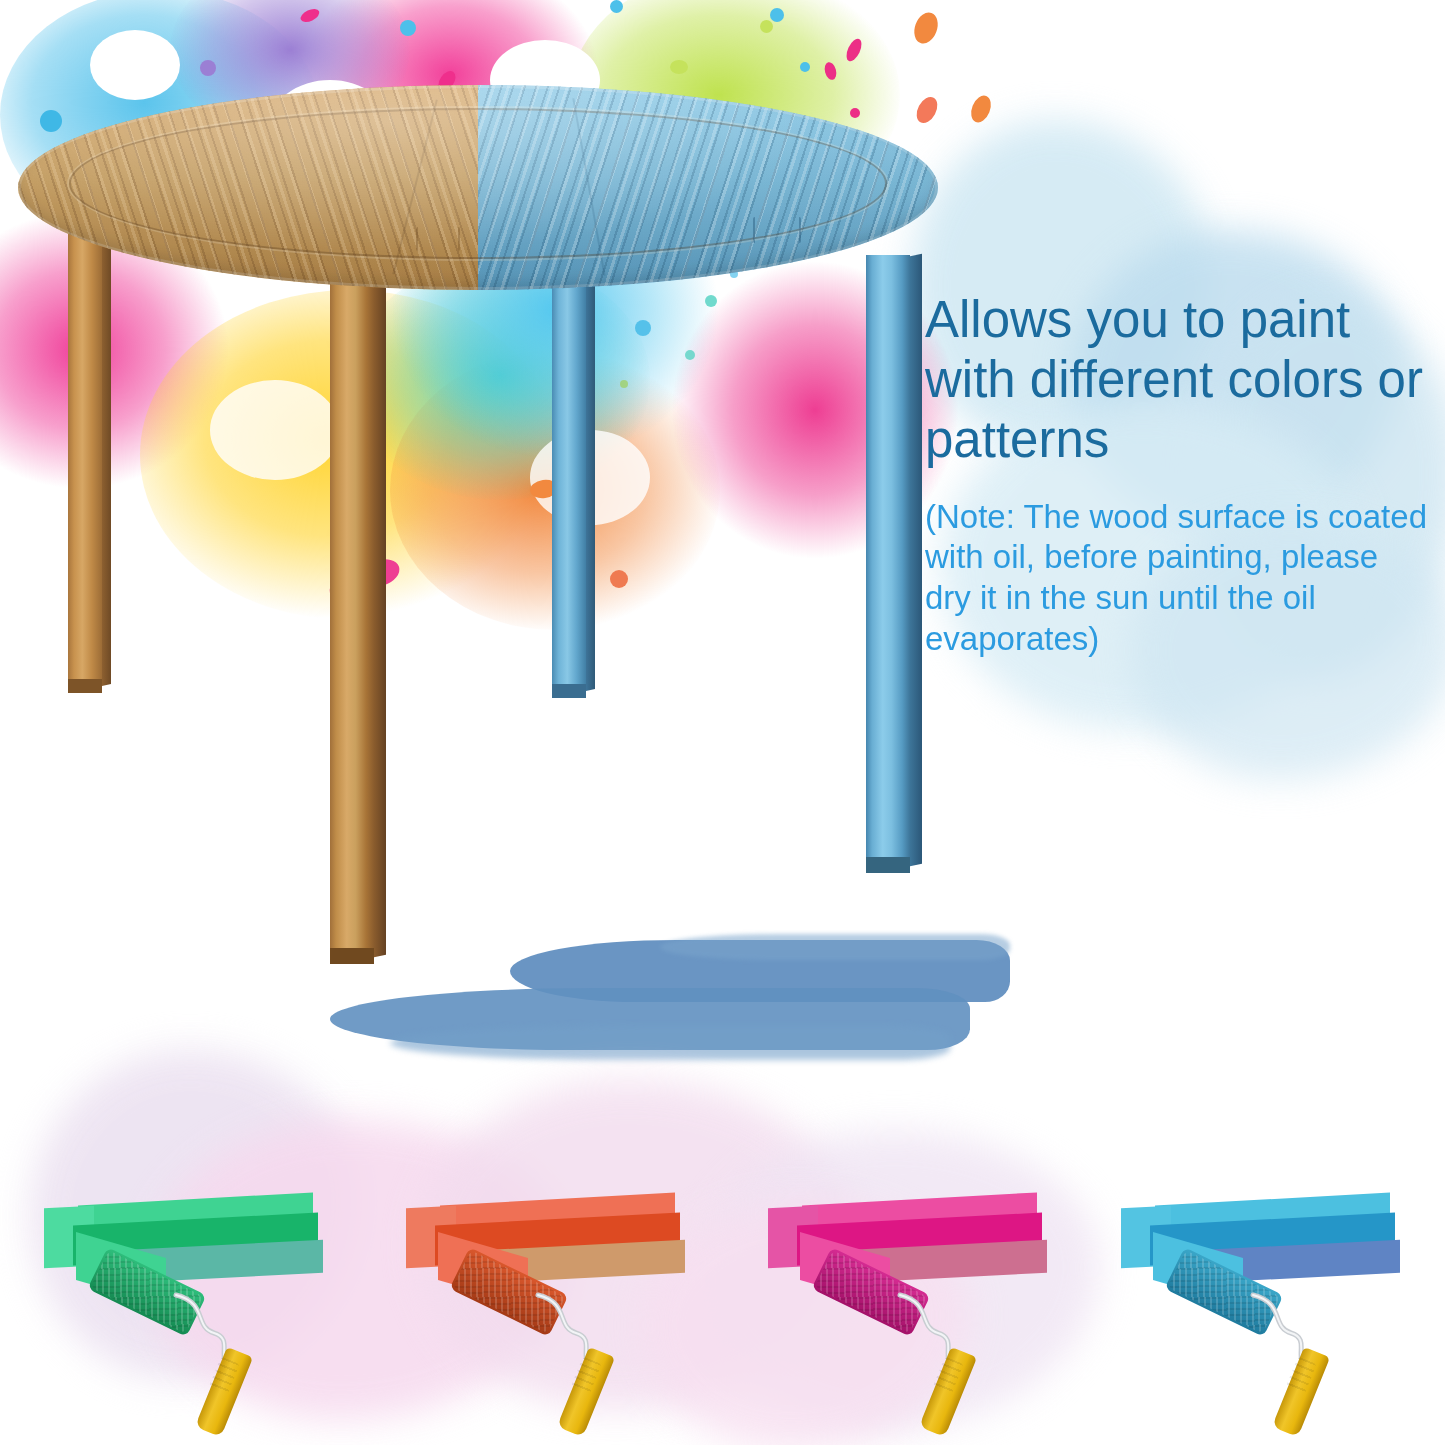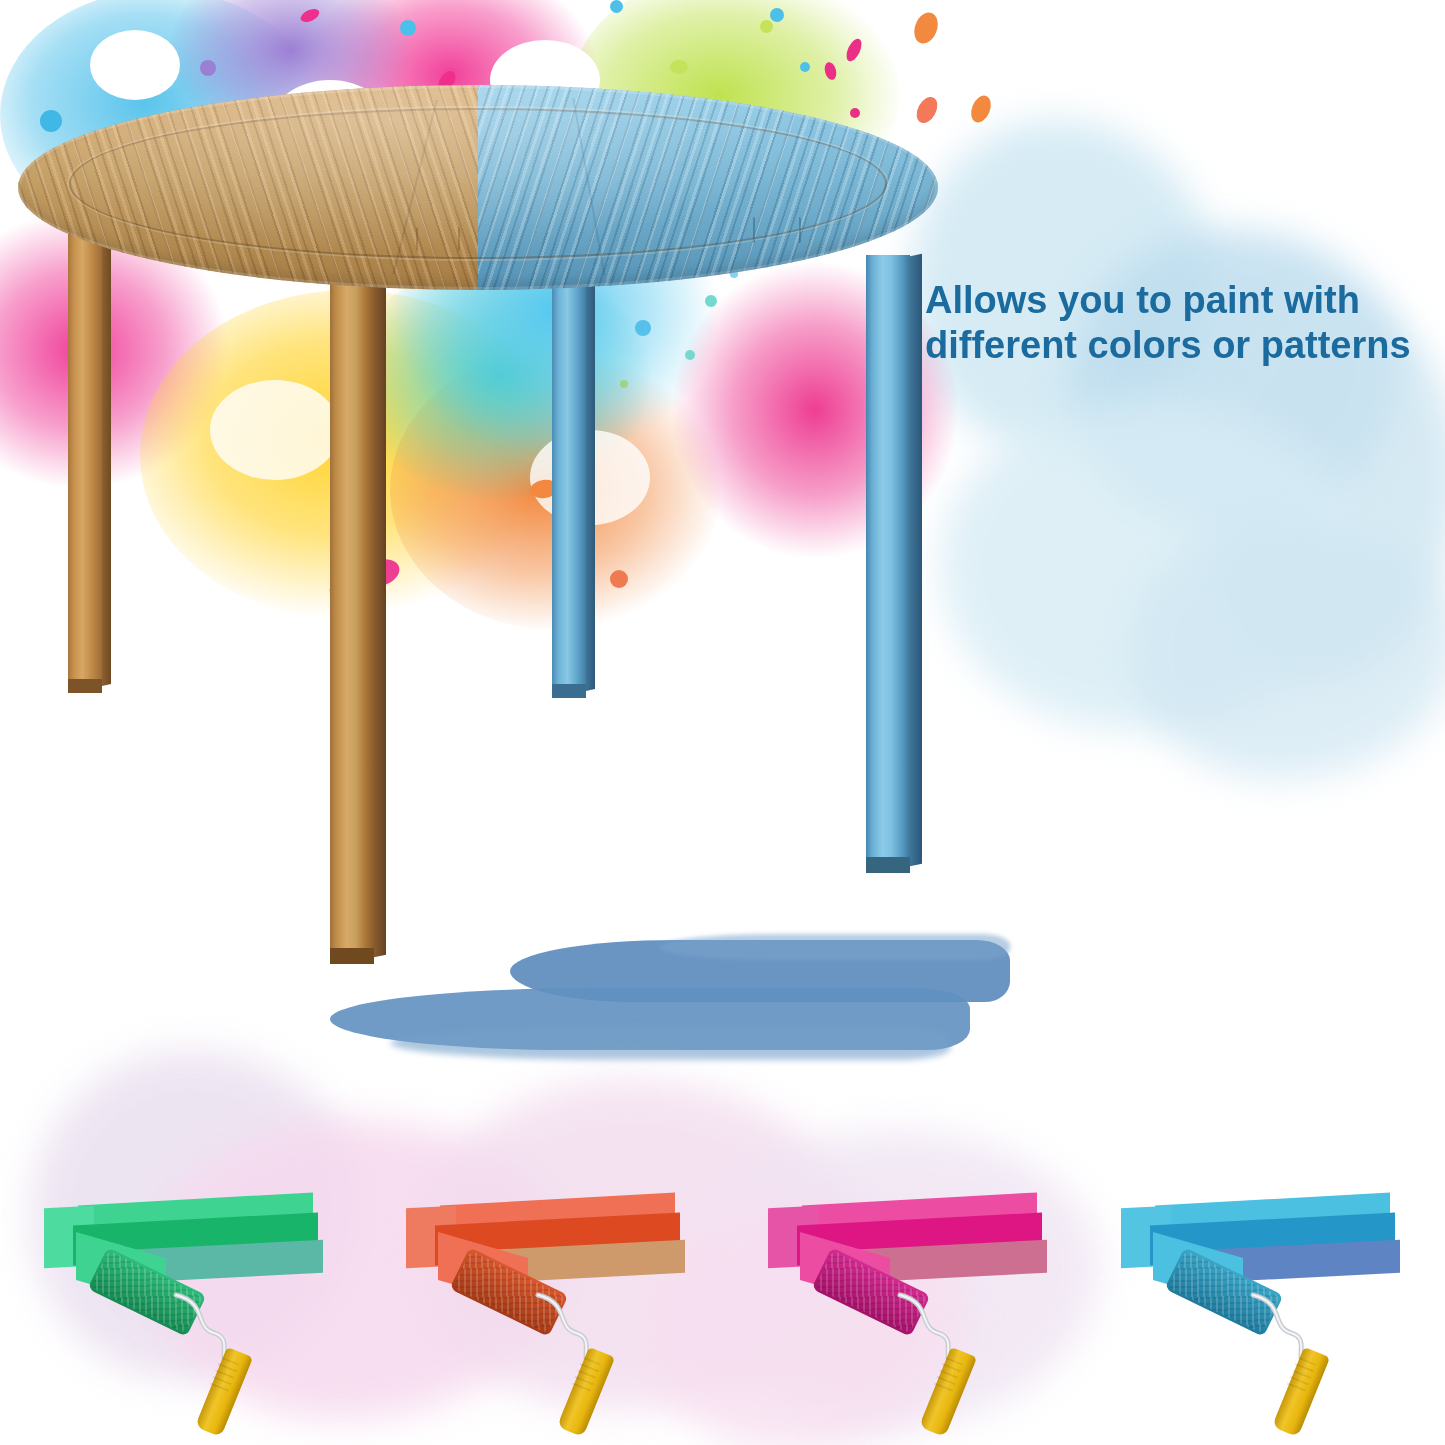--- a/index.html
+++ b/index.html
@@ -28,21 +28,21 @@
   .leg .face{position:absolute;left:0;top:0;width:100%;height:100%;}
   .leg .side{position:absolute;top:0;height:100%;}
   .leg .foot{position:absolute;bottom:-8px;left:0;height:14px;}
 
   
   #shadow{left:330px;top:940px;width:680px;height:150px;}
 
   
   #textcol{left:925px;top:278px;width:505px;}
   #h1{font-size:60px;font-weight:bold;line-height:1.0;letter-spacing:-0.5px;}
-  #sub{font-size:38px;font-weight:bold;line-height:1.18;}
+  #sub{font-size:51px;font-weight:normal;line-height:1.18;margin-top:12px;}
   #note{font-size:33px;line-height:1.24;margin-top:26px;}
 
   
   .swatch{position:absolute;bottom:0;width:362px;height:300px;}
   .stroke{position:absolute;}
   .roller{position:absolute;}
   .rollhead{position:absolute;border-radius:7px;}
   .wire{position:absolute;}
   .handle{position:absolute;border-radius:5px 5px 9px 9px;}
   .hlgrip{position:absolute;border-radius:4px;opacity:.45;}
@@ -206,20 +206,21 @@
                   border-left:2px solid rgba(40,90,125,.45);border-right:2px solid rgba(40,90,125,.45);
                   border-radius:2px;"></div>
       <div style="position:absolute;left:398px;top:142px;width:40px;height:24px;
                   border-left:2px solid rgba(110,75,34,.35);border-right:2px solid rgba(110,75,34,.35);
                   border-radius:2px;"></div>
     </div>
   </div>
 
   <div class="lyr" id="textcol">
     <div id="sub" style="color: rgb(27, 107, 158);">Allows you to paint with different colors or patterns</div>
+    <div id="note" style="color: rgb(43, 155, 224);">(Note: The wood surface is coated with oil, before painting, please dry it in the sun until the oil evaporates)</div>
   </div>
 
   <div class="lyr" style="left:0;top:1040px;width:1180px;height:405px;">
     <div class="wash" style="left:30px;top:10px;width:330px;height:330px;background:#ece2f1;opacity:.9;"></div>
     <div class="wash" style="left:150px;top:80px;width:420px;height:300px;background:#f6d9ee;opacity:.85;"></div>
     <div class="wash" style="left:420px;top:40px;width:430px;height:330px;background:#f2dcee;opacity:.8;"></div>
     <div class="wash" style="left:700px;top:90px;width:400px;height:300px;background:#efe4f3;opacity:.8;"></div>
     <div class="wash" style="left:640px;top:160px;width:330px;height:250px;background:#f7dff0;opacity:.8;"></div>
   </div>
 

